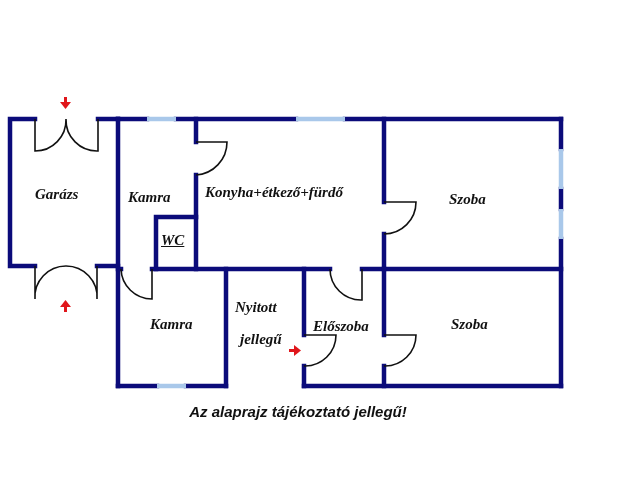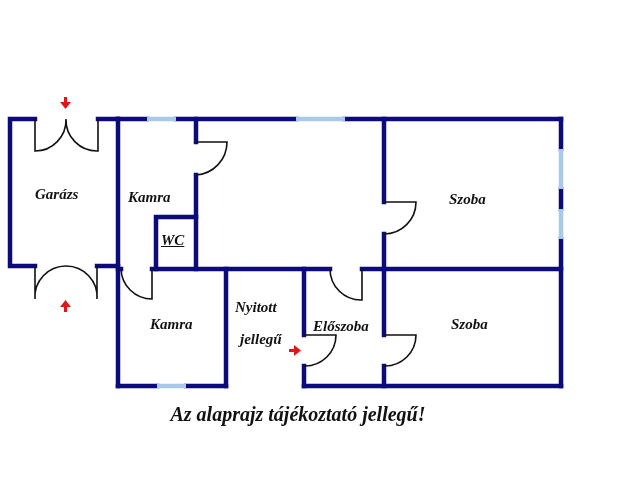--- a/index.html
+++ b/index.html
@@ -13,24 +13,24 @@
     font-size: 15px;
     color: #111111;
     white-space: nowrap;
     line-height: 1;
   }
   .caption {
     position: absolute;
     left: 0; width: 596px;
     top: 403px;
     text-align: center;
-    font-family: Liberation Serif, serif;
+    font-family: Liberation Sans, sans-serif;
     font-style: italic;
     font-weight: bold;
-    font-size: 20px;
+    font-size: 15px;
     color: #111111;
   }
 </style>
 </head>
 <body>
 
 <div id="plan">
   <svg width="640" height="480" viewBox="0 0 640 480" xmlns="http://www.w3.org/2000/svg">
     <g stroke="#0b0b7a" stroke-width="4.5" fill="none" stroke-linecap="square">
 
@@ -112,20 +112,21 @@
       <g>
         <rect x="289" y="310" width="6" height="3"></rect>
         <polygon points="294,306 294,317 301,311.5"></polygon>
       </g>
     </g>
   </svg>
 
   <div class="room-label" style="left:35px; top:148px;">Garázs</div>
   <div class="room-label" style="left:128px; top:151px;">Kamra</div>
   <div class="room-label" style="left:161px; top:194px;text-decoration:underline;">WC</div>
+  <div class="room-label" style="left:205px; top:146px;">Konyha+étkező+fürdő</div>
   <div class="room-label" style="left:449px; top:153px;">Szoba</div>
   <div class="room-label" style="left:150px; top:278px;">Kamra</div>
   <div class="room-label" style="left:235px; top:261px;">Nyitott</div>
   <div class="room-label" style="left:240px; top:293px;">jellegű</div>
   <div class="room-label" style="left:313px; top:280px;">Előszoba</div>
   <div class="room-label" style="left:451px; top:278px;">Szoba</div>
 </div>
 
 <div class="caption">Az alaprajz tájékoztató jellegű!</div>
 

